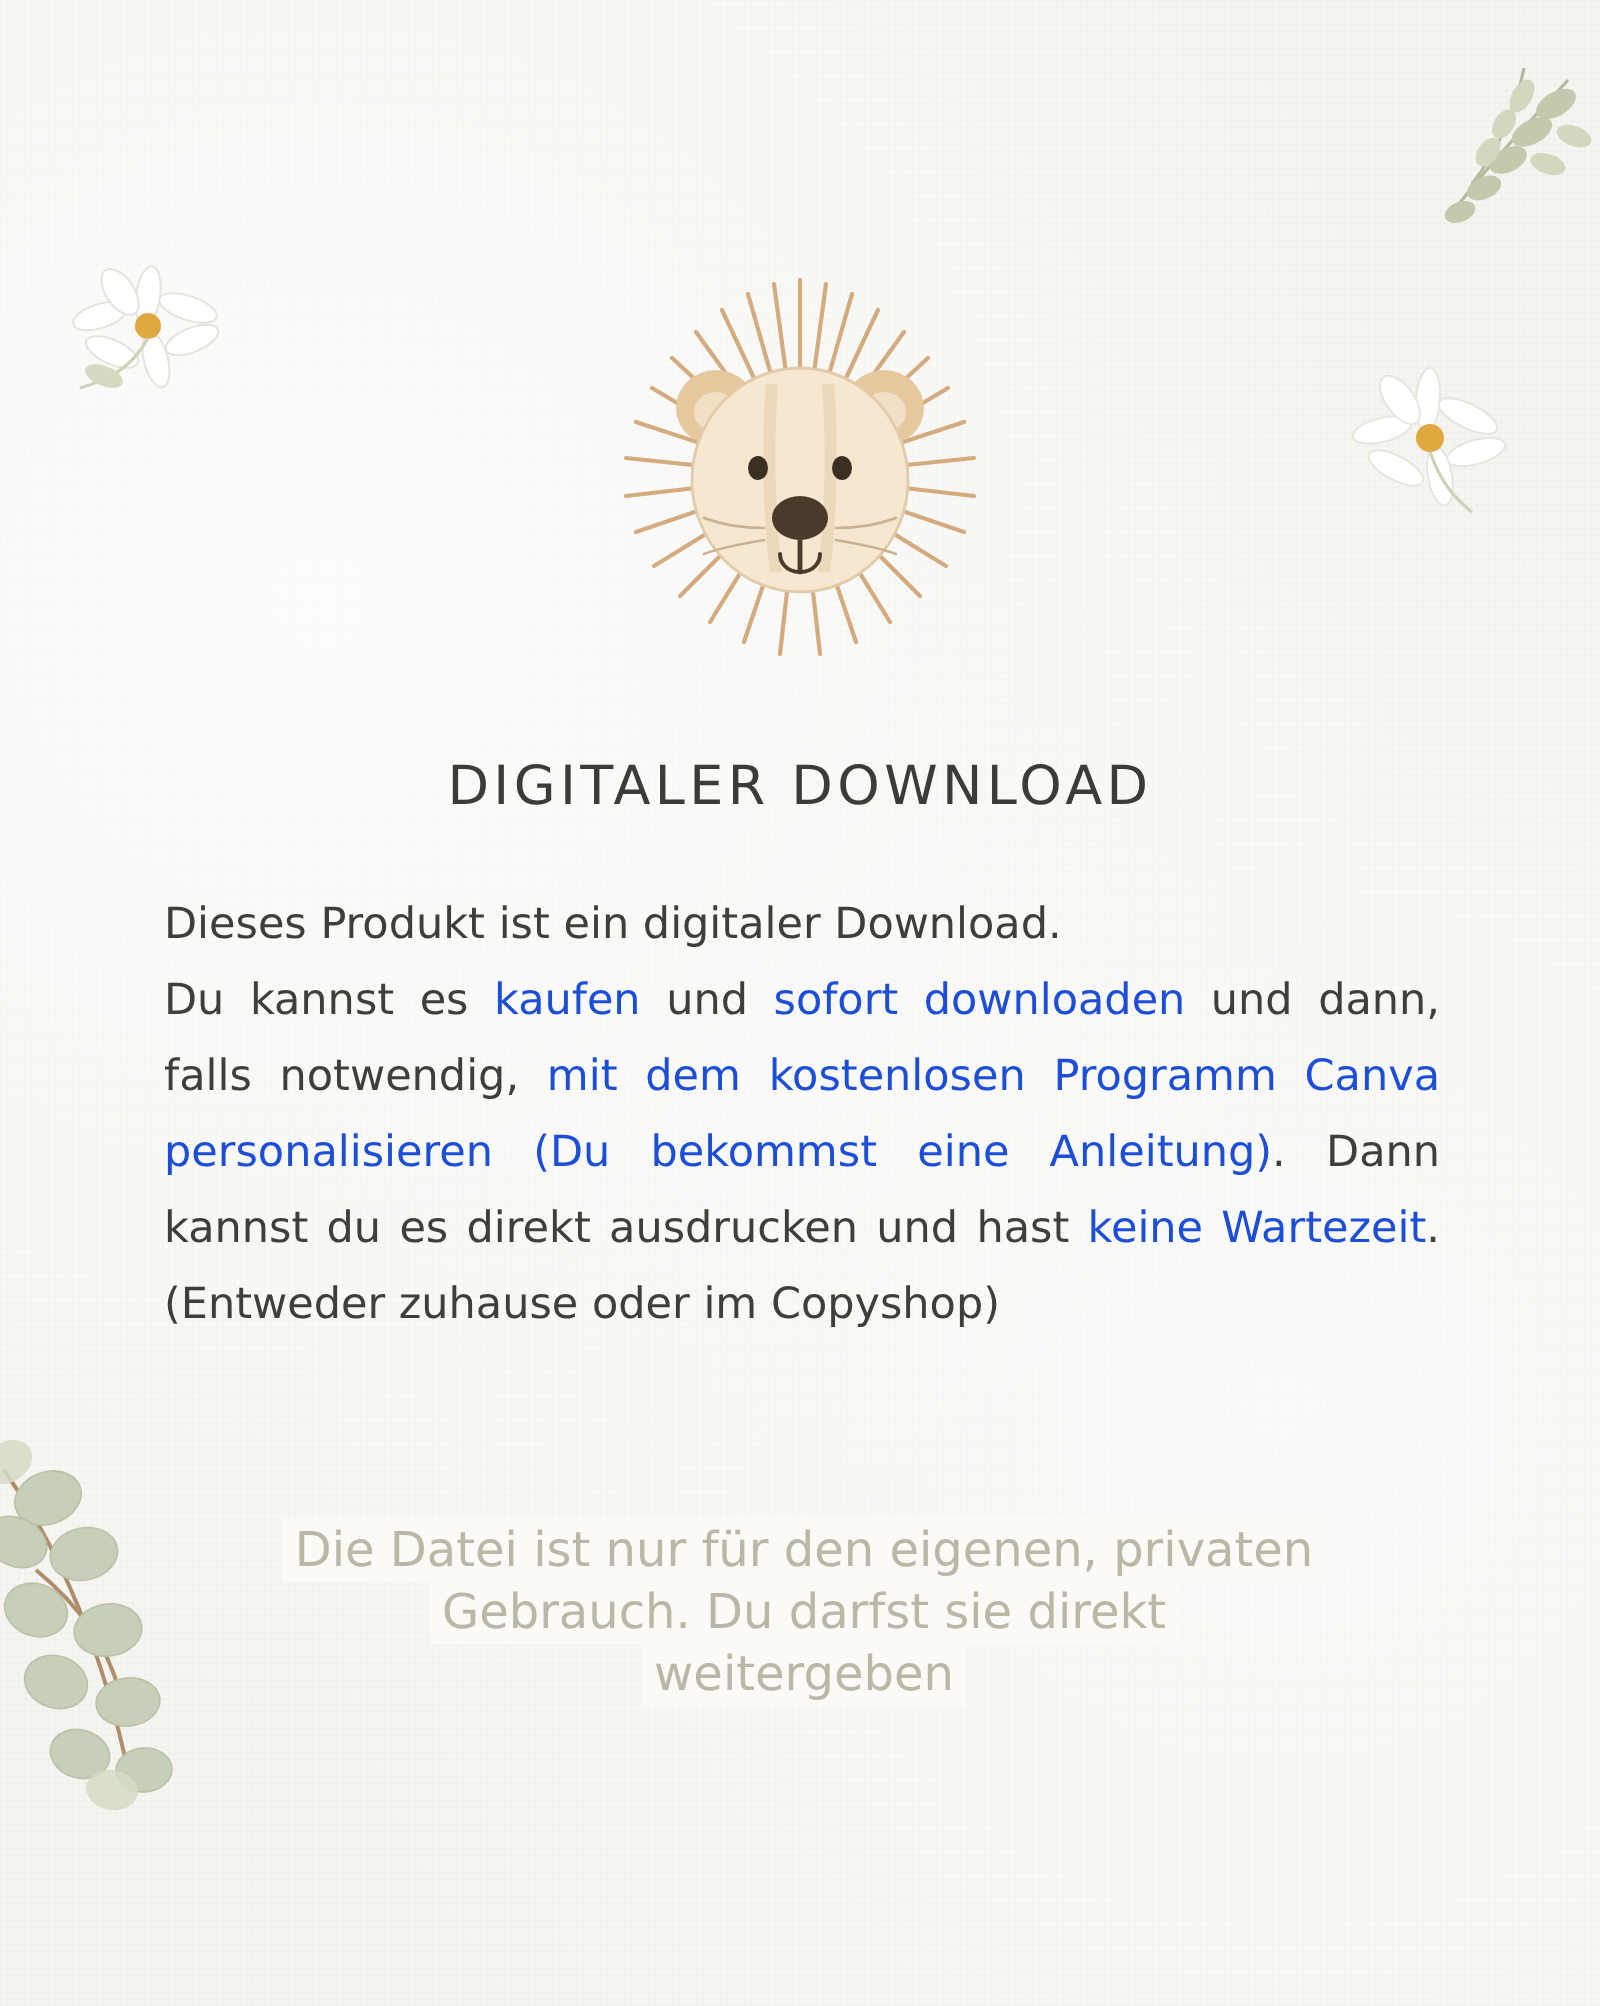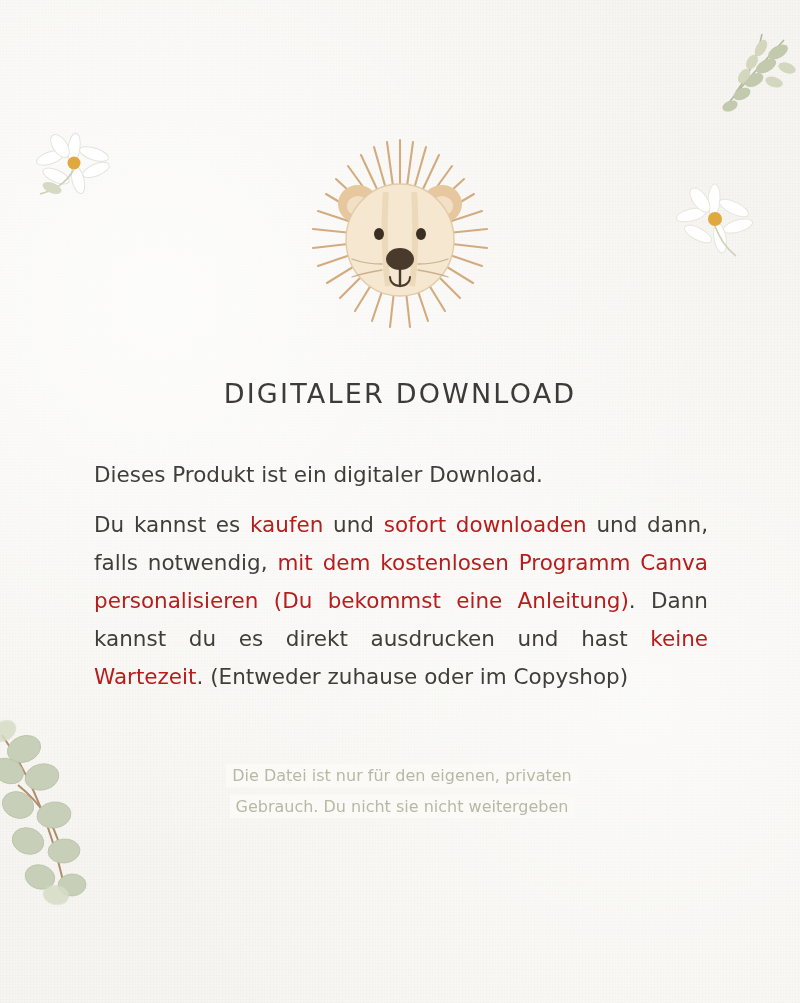--- a/index.html
+++ b/index.html
@@ -65,32 +65,32 @@
   .body-text {
     position: absolute;
     top: 444px;
     left: 82px;
     width: 638px;
     font-family: "DejaVu Sans", sans-serif;
     font-size: 21.5px;
     line-height: 38px;
     color: #3f3e39;
   }
-  .body-text p { margin: 12px; }
+  .body-text p { margin: 0; }
   .p-just { text-align: justify; }
-  .muted { color: #b91c1c; }
+  .muted { color: #1d4ed8; }
 
   .notice {
     position: absolute;
     top: 760px;
     left: 140px;
     width: 524px;
     text-align: center;
     font-family: "DejaVu Sans", sans-serif;
-    font-size: 16px;
+    font-size: 24px;
     line-height: 31px;
     color: #b9b8a7;
   }
   .notice span.line {
     background: #fbfaf7;
     box-decoration-break: clone;
     -webkit-box-decoration-break: clone;
     padding: 2px 6px;
   }
 </style>
@@ -247,16 +247,16 @@
 
   <div class="title">DIGITALER DOWNLOAD</div>
 
   <div class="body-text">
     <p>Dieses Produkt ist ein digitaler Download.</p>
     <p class="p-just"><span>Du kannst es </span><span class="muted">kaufen</span><span> und </span><span class="muted">sofort downloaden</span><span> und dann, falls notwendig, </span><span class="muted">mit dem kostenlosen Programm Canva personalisieren (Du bekommst eine Anleitung)</span><span>. Dann kannst du es direkt ausdrucken und hast </span><span class="muted">keine Wartezeit</span><span>. (Entweder zuhause oder im Copyshop)</span></p>
   </div>
 
   <div class="notice">
     <span class="line">Die Datei ist nur für den eigenen, privaten</span><br>
-    <span class="line">Gebrauch. Du nicht sie nicht weitergeben</span><br>
+    <span class="line">Gebrauch. Du darfst sie direkt weitergeben</span><br>
   </div>
 
 </div>
 
 </body></html>

